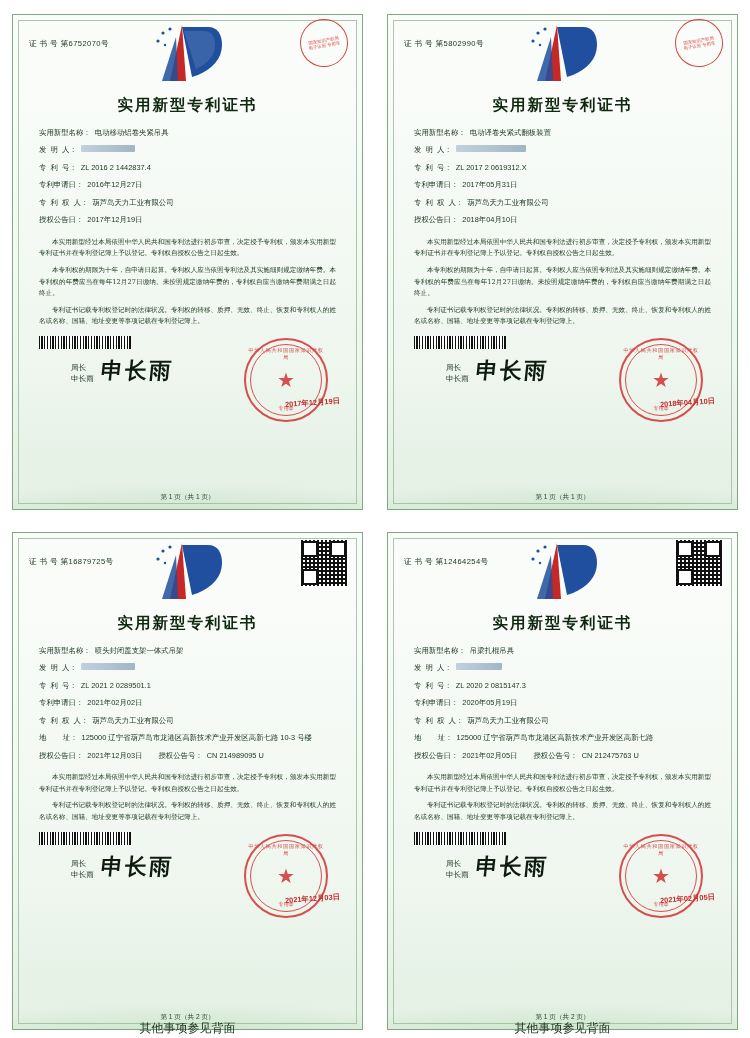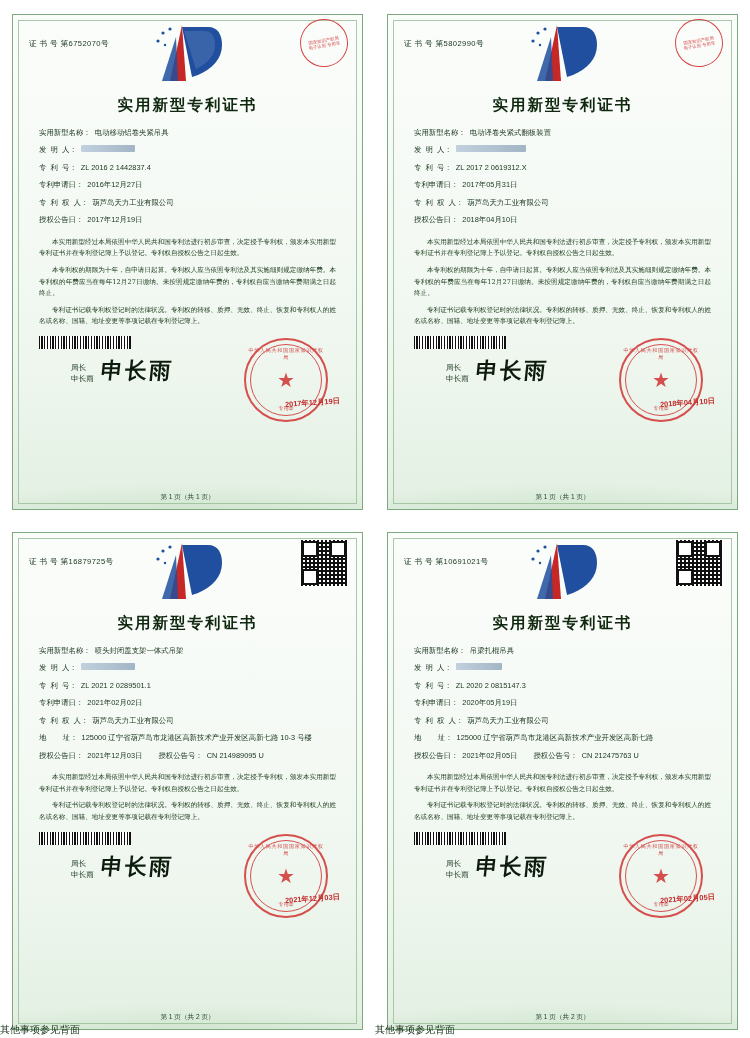--- a/index.html
+++ b/index.html
@@ -276,22 +276,22 @@
     left: 0; right: 0;
     bottom: 7px;
     text-align: center;
     font-size: 6.6px;
     color: #16331a;
   }
   .cell-note {
     position: absolute;
     left: 0; right: 0;
     bottom: 1px;
-    text-align: left;
-    font-size: 10px;
+    text-align: center;
+    font-size: 12px;
     color: #16331a;
   }
 </style>
 </head>
 <body>
 
 <div id="page">
   <div class="cert-grid">
 
     <div class="cert-cell">
@@ -547,21 +547,21 @@
         <div class="page-foot">第 1 页（共 2 页）</div>
       </div>
       <div class="cell-note">其他事项参见背面</div>
     </div>
 
     <div class="cert-cell">
       <div class="cert">
 
         <div class="cert-head">
           <div class="cert-no">
-            <span>证 书 号 第</span><span>10691021</span><span>号</span>
+            <span>证 书 号 第</span><span>12464254</span><span>号</span>
           </div>
 
           <div class="emblem">
             <svg viewBox="0 0 80 70" width="80" height="70" xmlns="http://www.w3.org/2000/svg">
               <path d="M34 8 L60 8 C70 8 74 16 74 26 C74 40 64 50 50 56 L44 58 Z" fill="#1f4f9e"></path>
               <path d="M22 62 L34 6 L38 62 Z" fill="#c62828"></path>
               <path d="M14 62 L28 18 L30 62 Z" fill="#1f4f9e" opacity="0.85"></path>
               <g fill="#1f4f9e">
                 <circle cx="15" cy="14" r="1.6"></circle>
                 <circle cx="22" cy="10" r="1.6"></circle>

